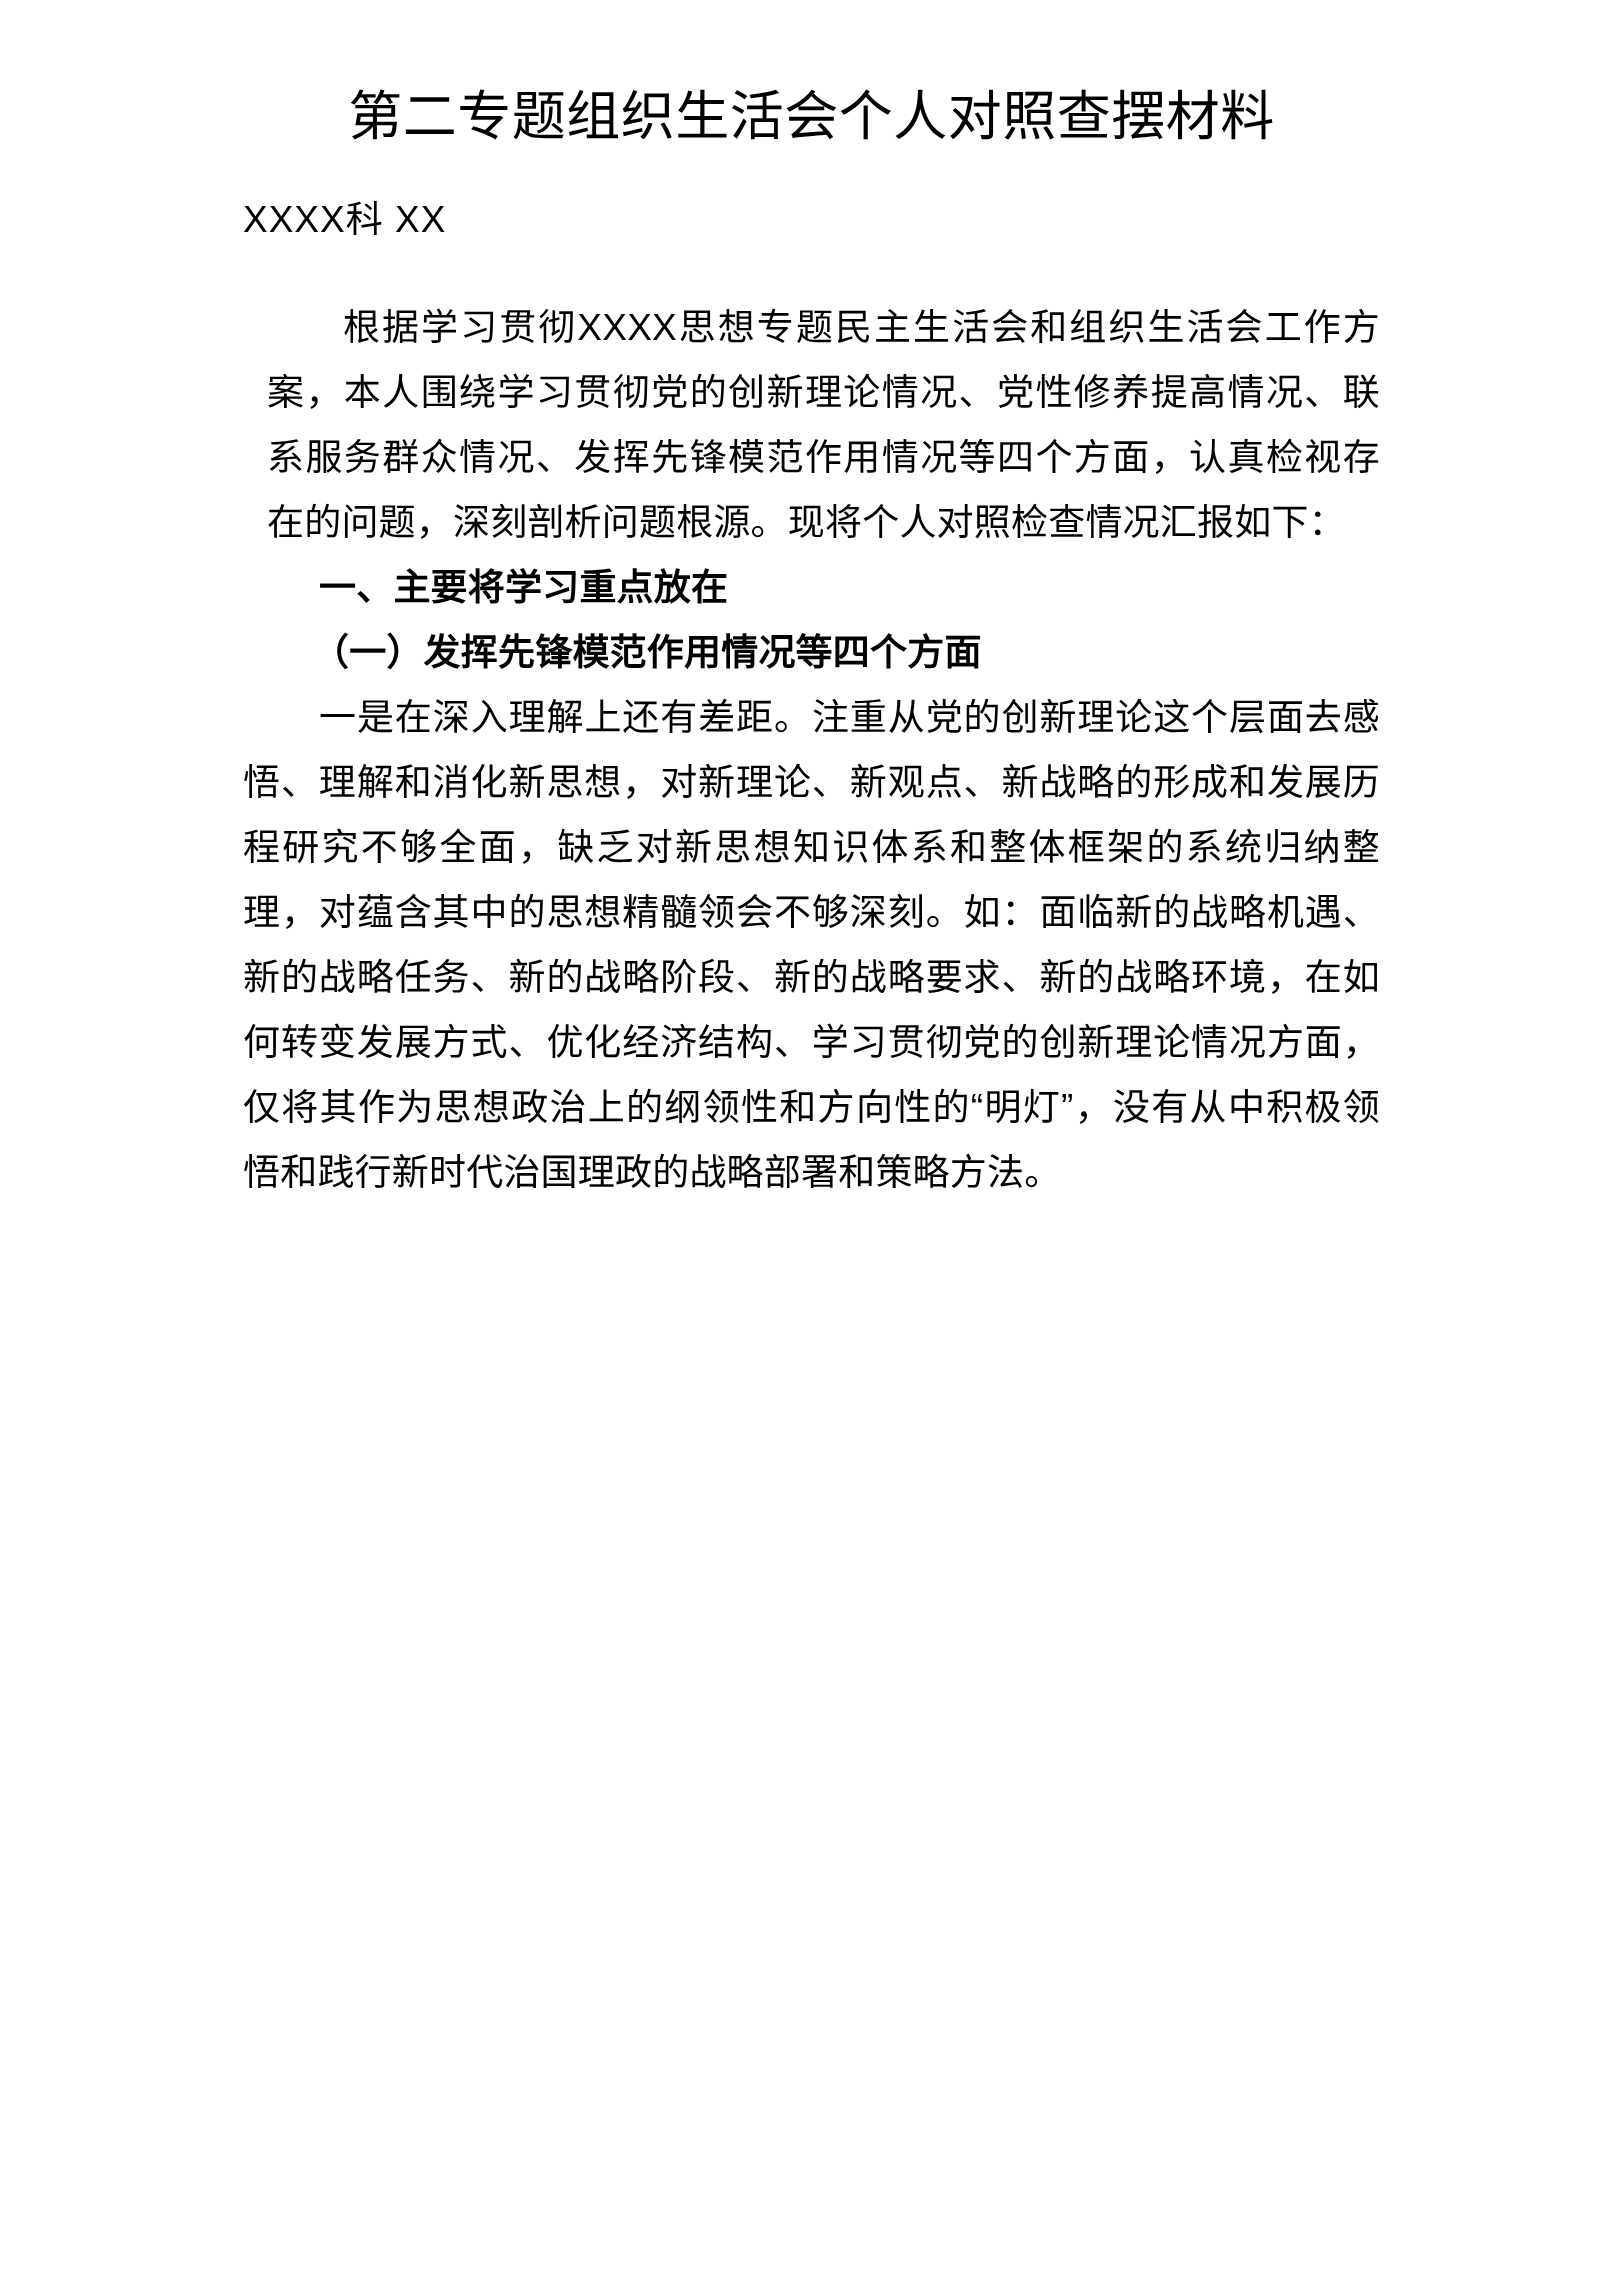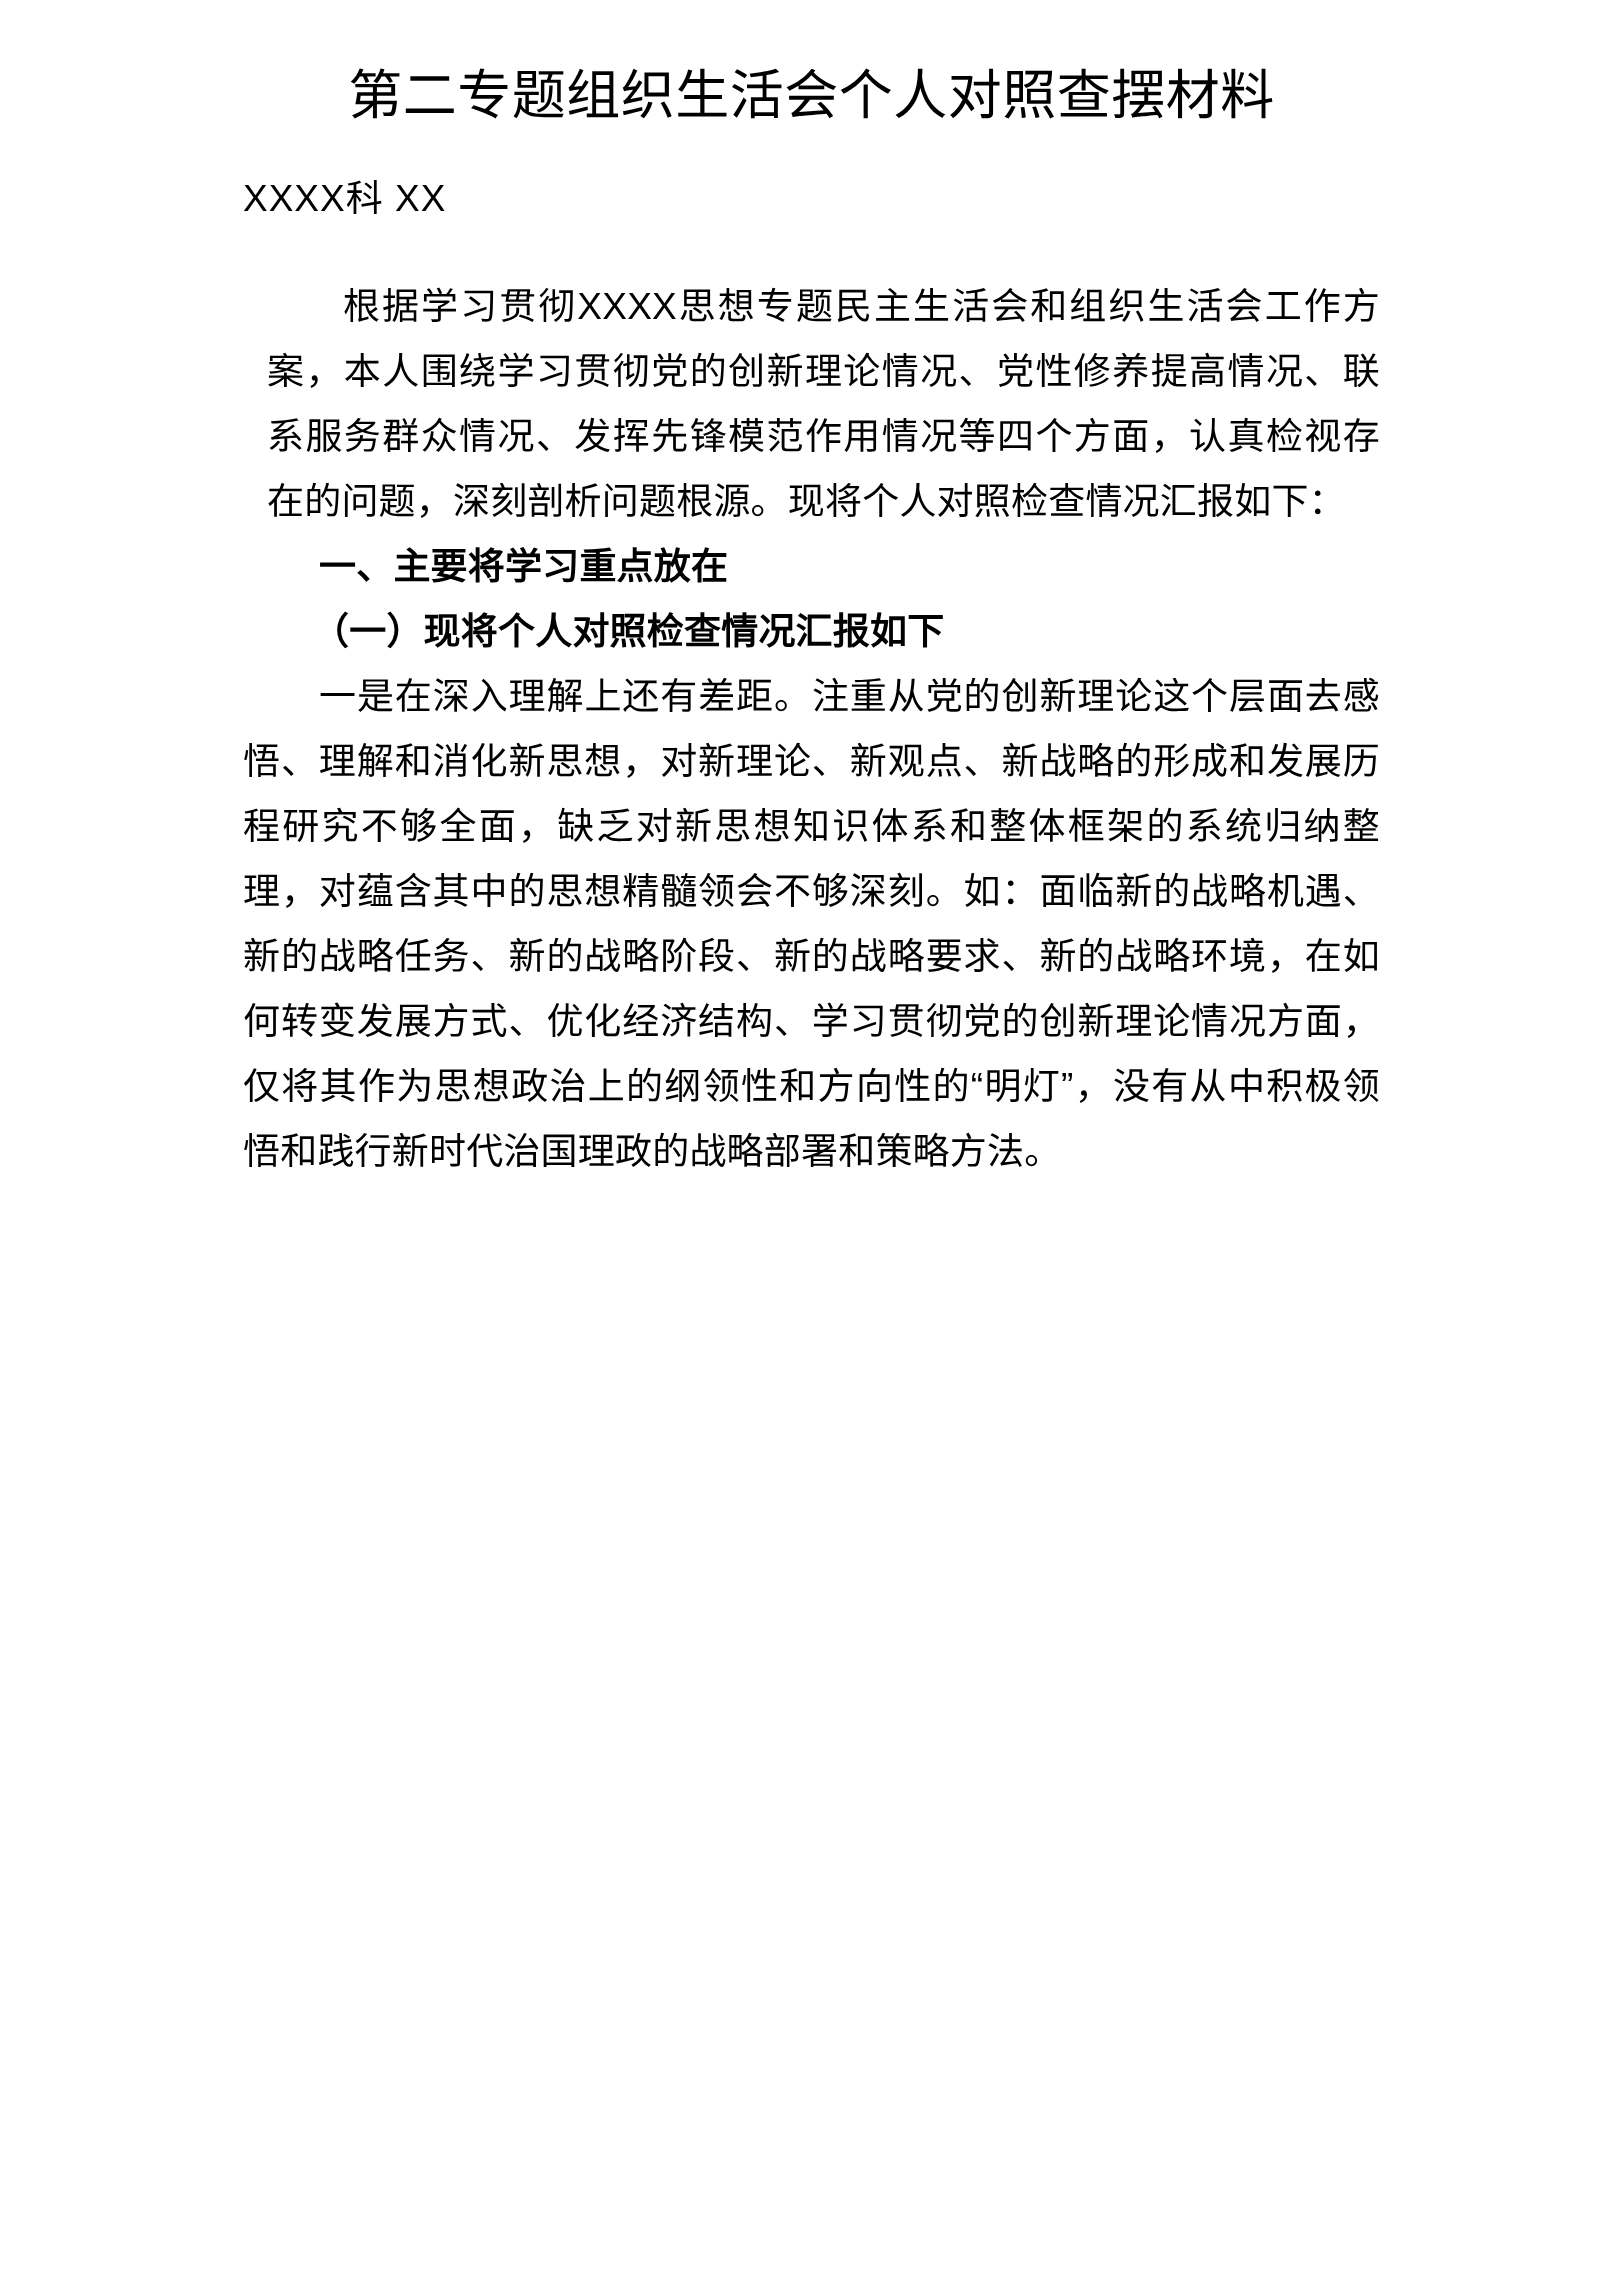--- a/index.html
+++ b/index.html
@@ -33,21 +33,21 @@
     width: 1137px;
   }
 
   .doc-title {
     font-size: 54px;
     font-weight: 400;
     line-height: 1.15;
     letter-spacing: 0.5px;
     text-align: center;
     margin: 0;
-    padding-top: 64px;
+    padding-top: 85px;
     white-space: nowrap;
   }
 
   .doc-subtitle {
     font-size: 37px;
     font-weight: 400;
     line-height: 1.2;
     text-align: left;
     margin: 0;
     padding-top: 51px;
@@ -106,21 +106,21 @@
   <div class="doc-body">
 
     <h1 class="doc-title">第二专题组织生活会个人对照查摆材料</h1>
 
     <p class="doc-subtitle">XXXX科 XX</p>
 
     <p class="para para-first indent-2">根据学习贯彻XXXX思想专题民主生活会和组织生活会工作方案，本人围绕学习贯彻党的创新理论情况、党性修养提高情况、联系服务群众情况、发挥先锋模范作用情况等四个方面，认真检视存在的问题，深刻剖析问题根源。现将个人对照检查情况汇报如下：</p>
 
     <p class="heading">一、主要将学习重点放在</p>
 
-    <p class="heading-sub">（一）现将个人对照检查情况汇报如下</p>
+    <p class="heading-sub">（一）发挥先锋模范作用情况等四个方面</p>
 
     <p class="para indent-2">
       <span class="lead">一是在深入理解上还有差距。</span><span>注重从党的创新理论这个层面去感悟、理解和消化新思想，对新理论、新观点、新战略的形成和发展历程研究不够全面，缺乏对新思想知识体系和整体框架的系统归纳整理，对蕴含其中的思想精髓领会不够深刻。如：面临新的战略机遇、新的战略任务、新的战略阶段、新的战略要求、新的战略环境，在如何转变发展方式、优化经济结构、学习贯彻党的创新理论情况方面，仅将其作为思想政治上的纲领性和方向性的“明灯”，没有从中积极领悟和践行新时代治国理政的战略部署和策略方法。</span>
     </p>
 
     <div class="spacer-sm"></div>
 
 
   </div>
 </div>

